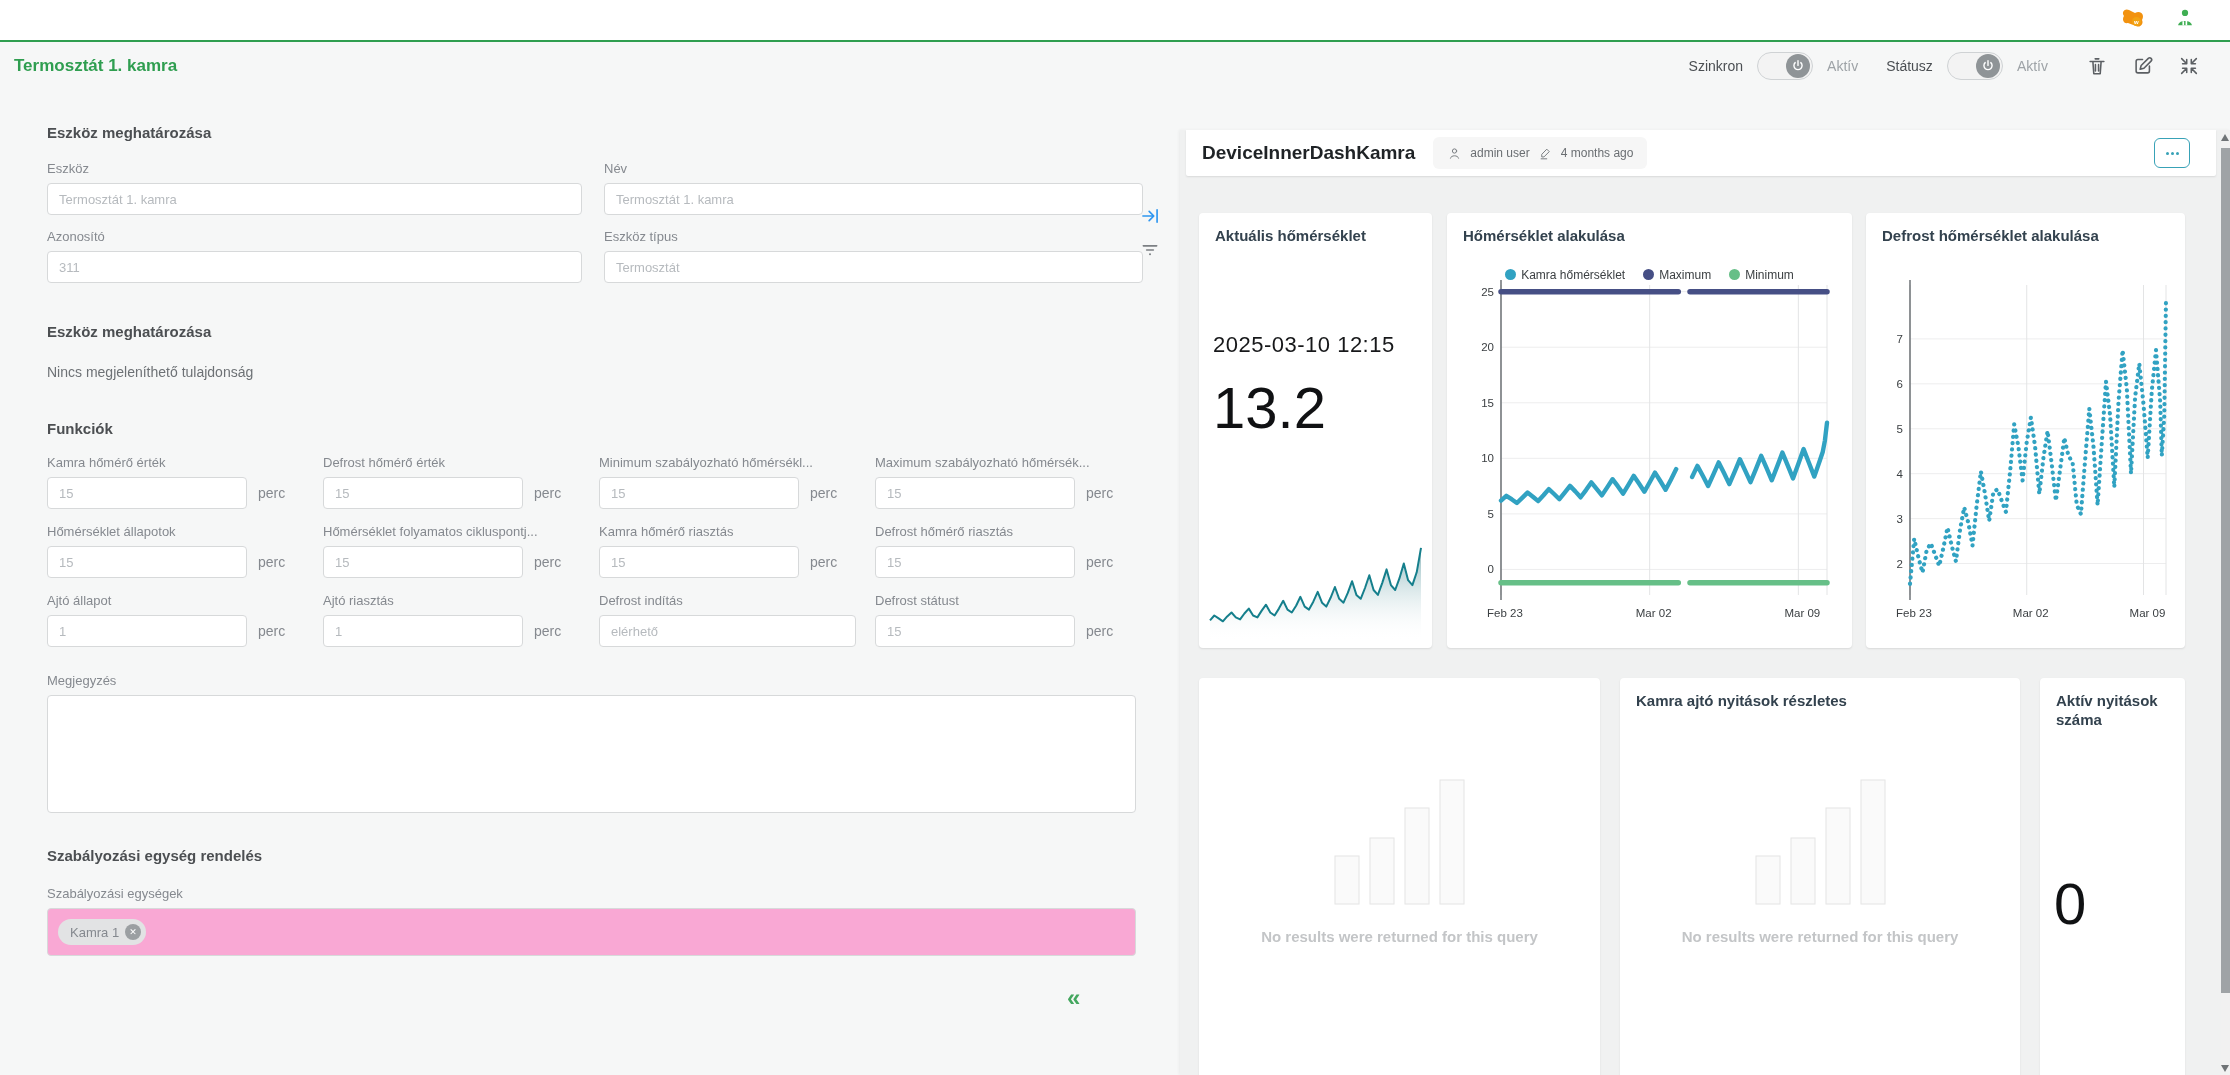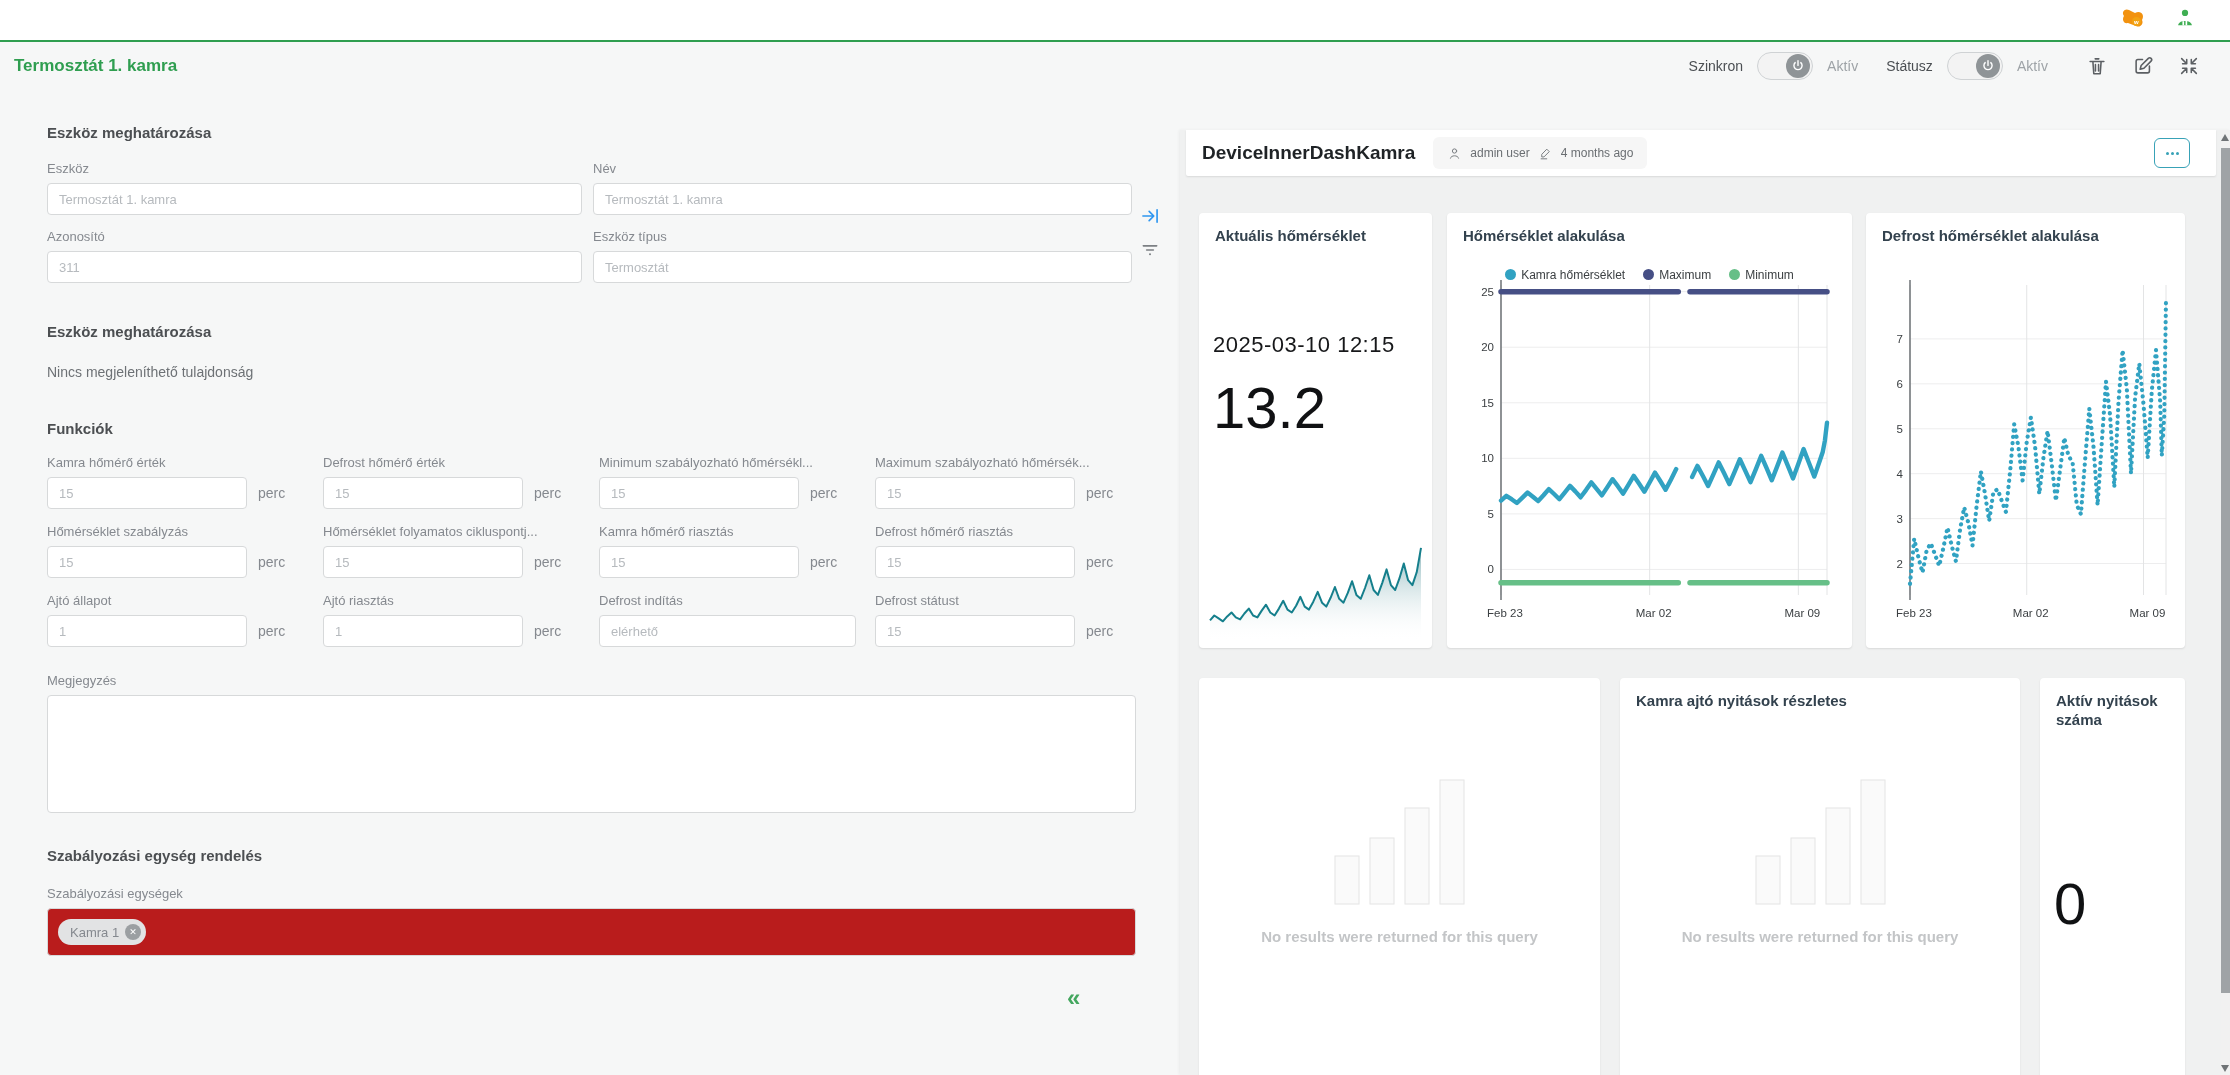--- a/index.html
+++ b/index.html
@@ -22,37 +22,37 @@
     background:#f3f3f3; position:relative; cursor:pointer; }
   .toggle .knob { position:absolute; right:2px; top:1px; width:24px; height:24px;
     border-radius:50%; background:#8f9497; display:flex; align-items:center; justify-content:center; }
   .hdr-icon { width:22px; height:22px; color:#5b5f63; cursor:pointer; margin-left:10px; }
   .hdr-icon svg { width:100%; height:100%; stroke:#5b5f63; fill:none; stroke-width:1.7;
     stroke-linecap:round; stroke-linejoin:round; }
 
   
   #form { position:absolute; left:16px; top:88px; width:1180px; height:987px; padding-left:31px; }
   .section-title { font-size:15px; font-weight:700; color:#4c4f52; }
-  .frow { display:flex; gap:11px; margin-top:20px; }
+  .frow { display:flex; gap:22px; margin-top:20px; }
   label.f { display:block; font-size:13px; color:#85898f; margin-bottom:7px;
     white-space:nowrap; overflow:hidden; text-overflow:ellipsis; }
   input.txt, textarea.txt { height:32px; width:100%; border:1px solid #d7d9da; border-radius:4px;
     background:#fff; padding:0 11px; font-size:13px; color:#555;
     font-family:"Liberation Sans", sans-serif; outline:none; }
   input.txt::placeholder, textarea.txt::placeholder { color:#b6babe; }
   .muted-text { font-size:14px; color:#6d7175; margin-top:24px; }
   .fgrid { display:grid; grid-template-columns:276px 276px 276px 276px; row-gap:15px; margin-top:18px; }
   .fcell label.f { width:252px; }
   .inrow { display:flex; align-items:center; gap:11px; }
   .inrow input.txt { width:200px; }
   .inrow input.txt.wide { width:257px; }
   .unit { font-size:14px; color:#85898f; }
   #megjegyzes-area { width:1089px; height:118px; resize:none; padding:8px 11px; }
   .chipfield { width:1089px; height:48px; border:1px solid #d7d9da; border-radius:4px;
-    background:#b91c1c; display:flex; align-items:center; padding:0 10px; }
+    background:#f9a8d4; display:flex; align-items:center; padding:0 10px; }
   .chip { background:#e2e3e4; color:#85898f; font-size:13px; height:26px; border-radius:14px;
     display:inline-flex; align-items:center; gap:6px; padding:0 5px 0 12px; }
   .chip .x { width:16px; height:16px; border-radius:50%; background:#9b9fa2; color:#fff;
     font-size:9px; display:flex; align-items:center; justify-content:center; cursor:pointer; }
   #collapse-left { margin-top:28px; margin-left:1020px; color:#44a75f; font-size:24px;
     font-weight:700; cursor:pointer; width:40px; letter-spacing:-2px; }
 
   
   #divider-icons { position:absolute; left:1133px; top:206px; width:34px; display:flex;
     flex-direction:column; gap:14px; align-items:center; }
@@ -223,21 +223,21 @@
      </div>
       </div>
       <div class="fcell">
         <label class="f">Maximum szabályozható hőmérsék...</label>
      <div class="inrow">
        <input class="txt" placeholder="15" style="">
        <span class="unit">perc</span>
      </div>
       </div>
       <div class="fcell">
-        <label class="f">Hőmérséklet szabályzás</label>
+        <label class="f">Hőmérséklet állapotok</label>
      <div class="inrow">
        <input class="txt" placeholder="15" style="">
        <span class="unit">perc</span>
      </div>
       </div>
       <div class="fcell">
         <label class="f">Hőmérséklet folyamatos cikluspontj...</label>
      <div class="inrow">
        <input class="txt" placeholder="15" style="">
        <span class="unit">perc</span>

